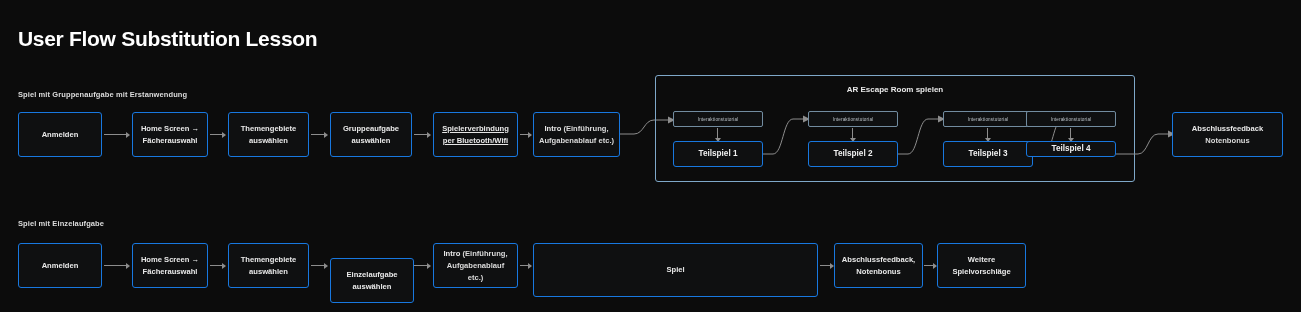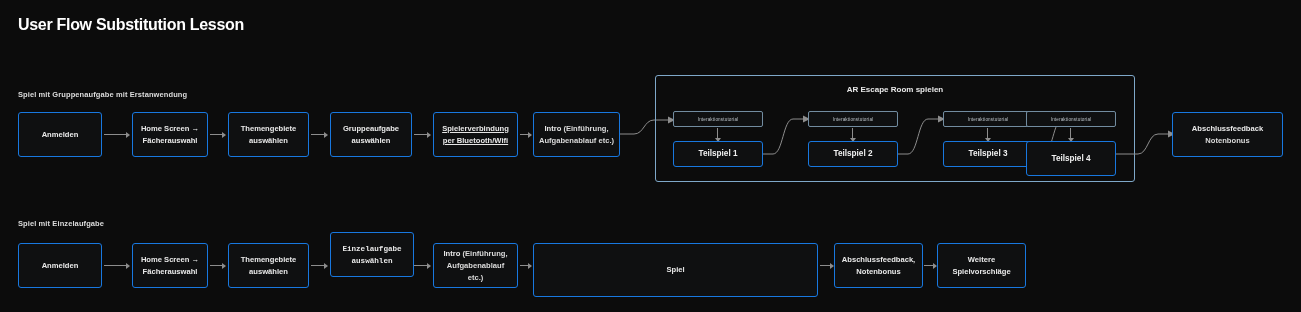--- a/index.html
+++ b/index.html
@@ -10,22 +10,22 @@
     background: #0c0c0c;
     font-family: "Liberation Sans", sans-serif;
     color: #e6e6e6;
     overflow: hidden;
     position: relative;
   }
   #canvas { position: absolute; inset: 0; }
 
   .page-title {
     position: absolute;
-    left: 18px; top: 16px;
-    font-size: 16px;
+    left: 18px; top: 27px;
+    font-size: 21px;
     font-weight: bold;
     letter-spacing: -0.3px;
     color: #ffffff;
     white-space: nowrap;
   }
 
   .row-label {
     position: absolute;
     font-size: 7.5px;
     font-weight: bold;
@@ -240,21 +240,21 @@
     <polygon points="40,7.5 47,11 40,14.5"></polygon>
   </svg>
 
   <div class="chip" style="left:1026px; top:111px; width:90px; height:16px;">
     <span class="txt">Interaktionstutorial</span>
   </div>
   <div class="arrow down" style="left:1066px; top:128px; height:14px;">
       <span class="line"></span>
       <span class="head"></span>
     </div>
-  <div class="node sub-node" style="left:1026px; top:141px; width:90px; height:35px;">
+  <div class="node sub-node" style="left:1026px; top:141px; width:90px; height:16px;">
     <div class="txt">Teilspiel 4</div>
   </div>
 
   <svg class="conn" style="left:1116px; top:110px; width:64px; height:60px;">
     <path d="M0,44 L22,44 C32,44 32,24 42,24 L52,24"></path>
     <polygon points="52,20.5 59,24 52,27.5"></polygon>
   </svg>
 
   <div class="node" style="left:1172px; top:112px; width:111px; height:45px;">
     <div class="txt"><span>Abschlussfeedback</span><br><span class="reg">Notenbonus</span></div>
@@ -279,21 +279,21 @@
     </div>
 
   <div class="node" style="left:228px; top:243px; width:81px; height:45px;">
     <div class="txt"><span>Themengebiete</span><br><span>auswählen</span></div>
   </div>
   <div class="arrow" style="left:311px; top:261px; width:17px;">
       <span class="line"></span>
       <span class="head"></span>
     </div>
 
-  <div class="node" style="left:330px; top:232px; width:84px; height:45px;font-family:Liberation Mono, monospace;">
+  <div class="node" style="left:330px; top:258px; width:84px; height:45px;">
     <div class="txt"><span>Einzelaufgabe</span><br><span>auswählen</span></div>
   </div>
   <div class="arrow" style="left:414px; top:261px; width:17px;">
       <span class="line"></span>
       <span class="head"></span>
     </div>
 
   <div class="node" style="left:433px; top:243px; width:85px; height:45px;">
     <div class="txt"><span>Intro</span><span class="reg"> (Einführung,</span><br><span class="reg">Aufgabenablauf etc.)</span></div>
   </div>

